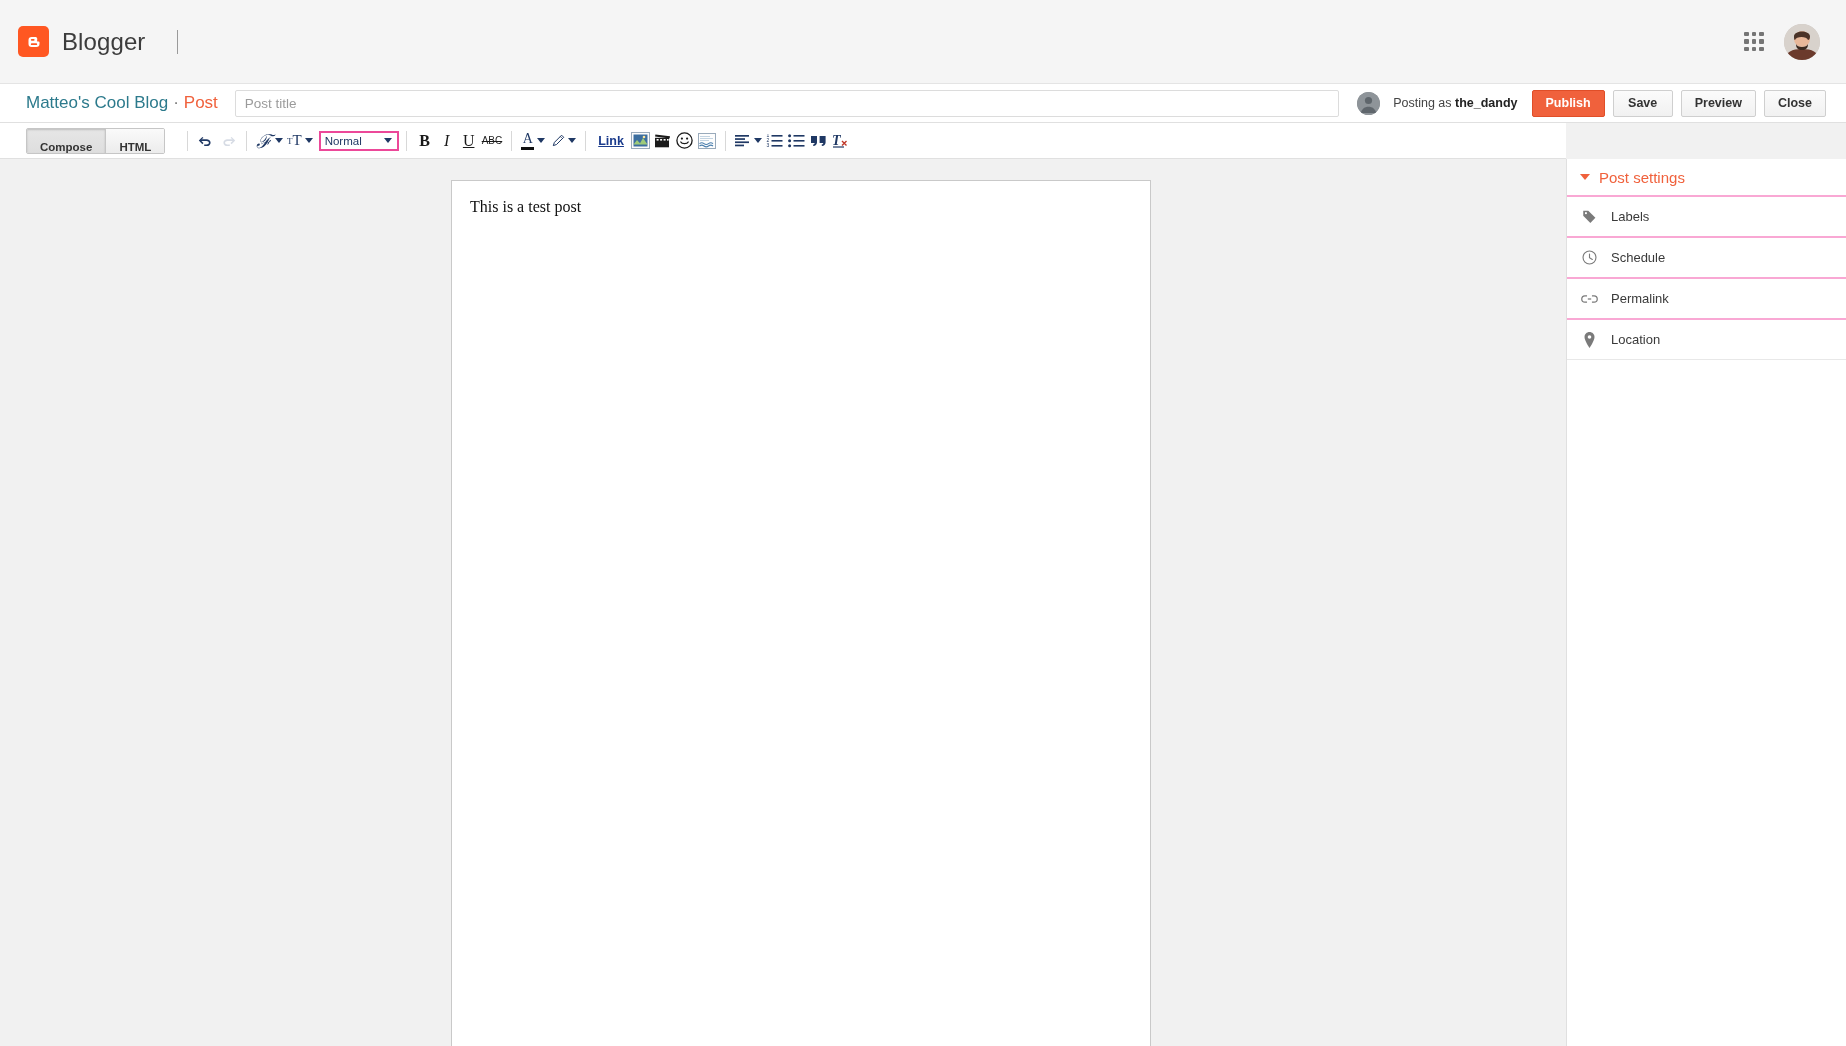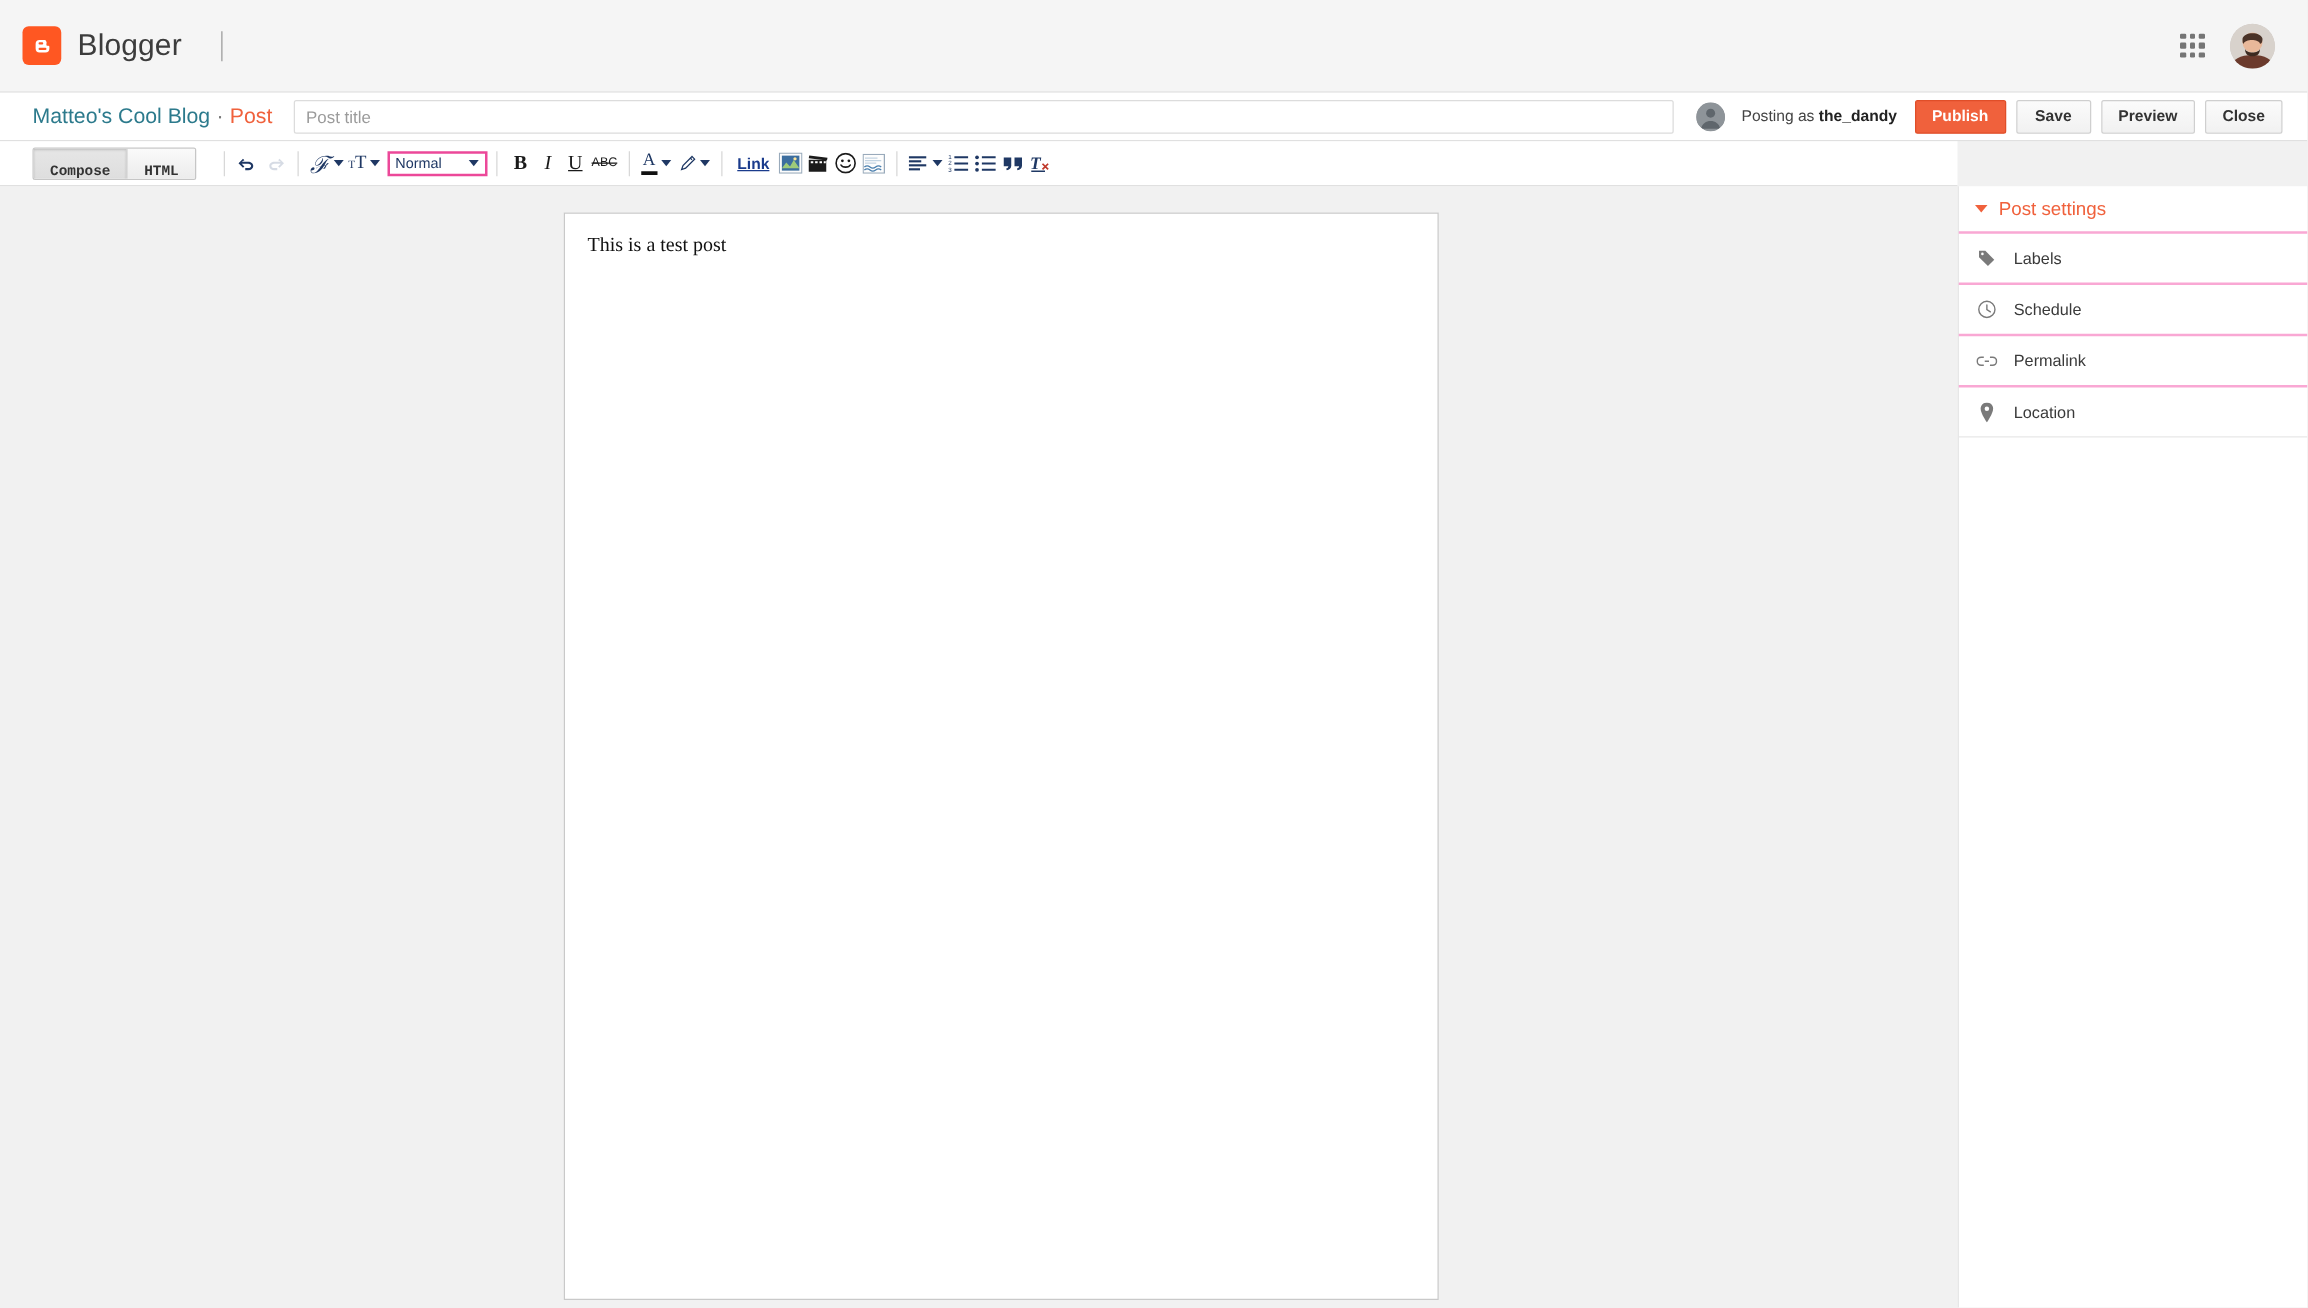--- a/index.html
+++ b/index.html
@@ -10,21 +10,21 @@
     width: 1846px;
     height: 1046px;
     background: #f1f1f1;
     font-family: "Liberation Sans", sans-serif;
     overflow: hidden;
     -webkit-font-smoothing: antialiased;
   }
 
   
   .topbar {
-    height: 74px;
+    height: 84px;
     background: #f5f5f5;
     border-bottom: 1px solid #e4e4e4;
     display: flex;
     align-items: center;
     padding: 0 18px;
     box-sizing: border-box;
     position: relative;
   }
   .brand {
     display: flex;
@@ -188,21 +188,21 @@
     width: 1566px;
   }
   .seg {
     display: flex;
     border: 1px solid #c6c6c6;
     border-radius: 2px;
     overflow: hidden;
     height: 24px;
   }
   .seg button {
-    font-family: Liberation Mono, monospace;
+    font-family: Liberation Sans, sans-serif;
     font-size: 11.5px;
     font-weight: bold;
     color: #333;
     border: none;
     background: linear-gradient(#fafafa,#ececec);
     padding: 12px 13px;
     cursor: pointer;
     height: 100%;
   }
   .seg button.active {

